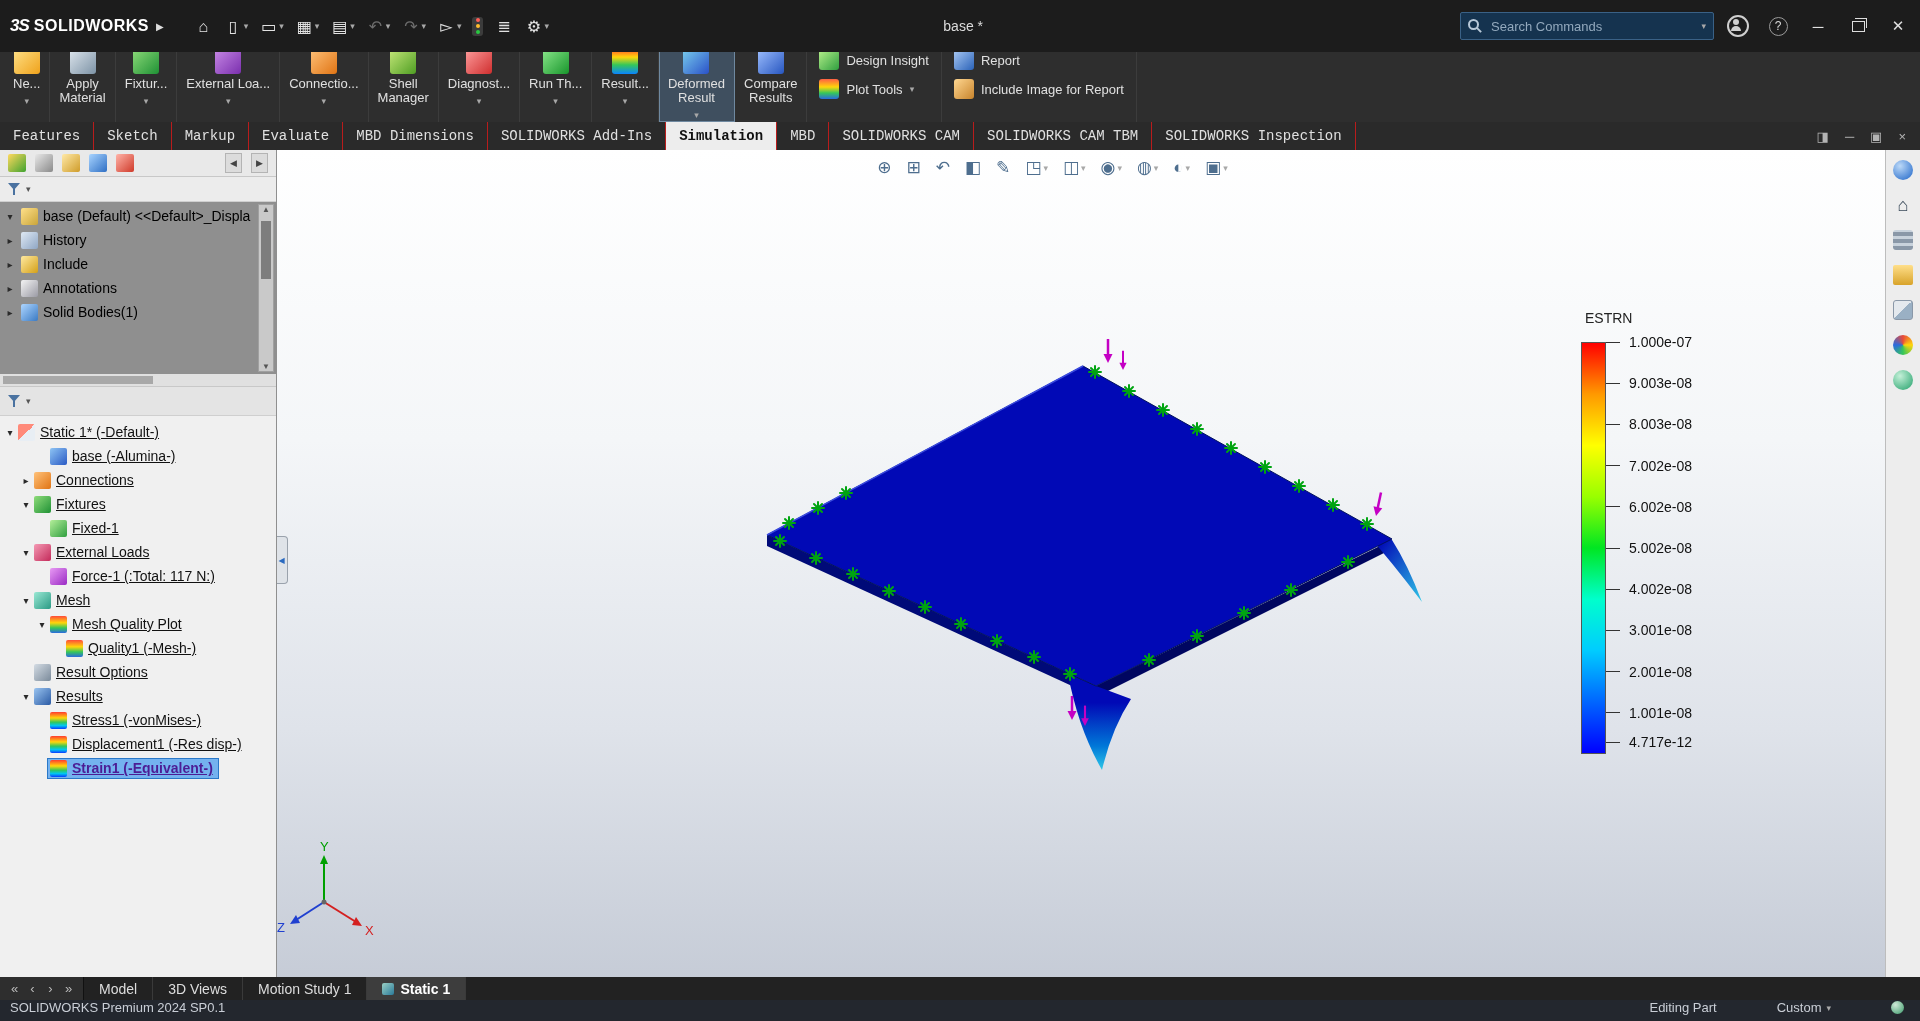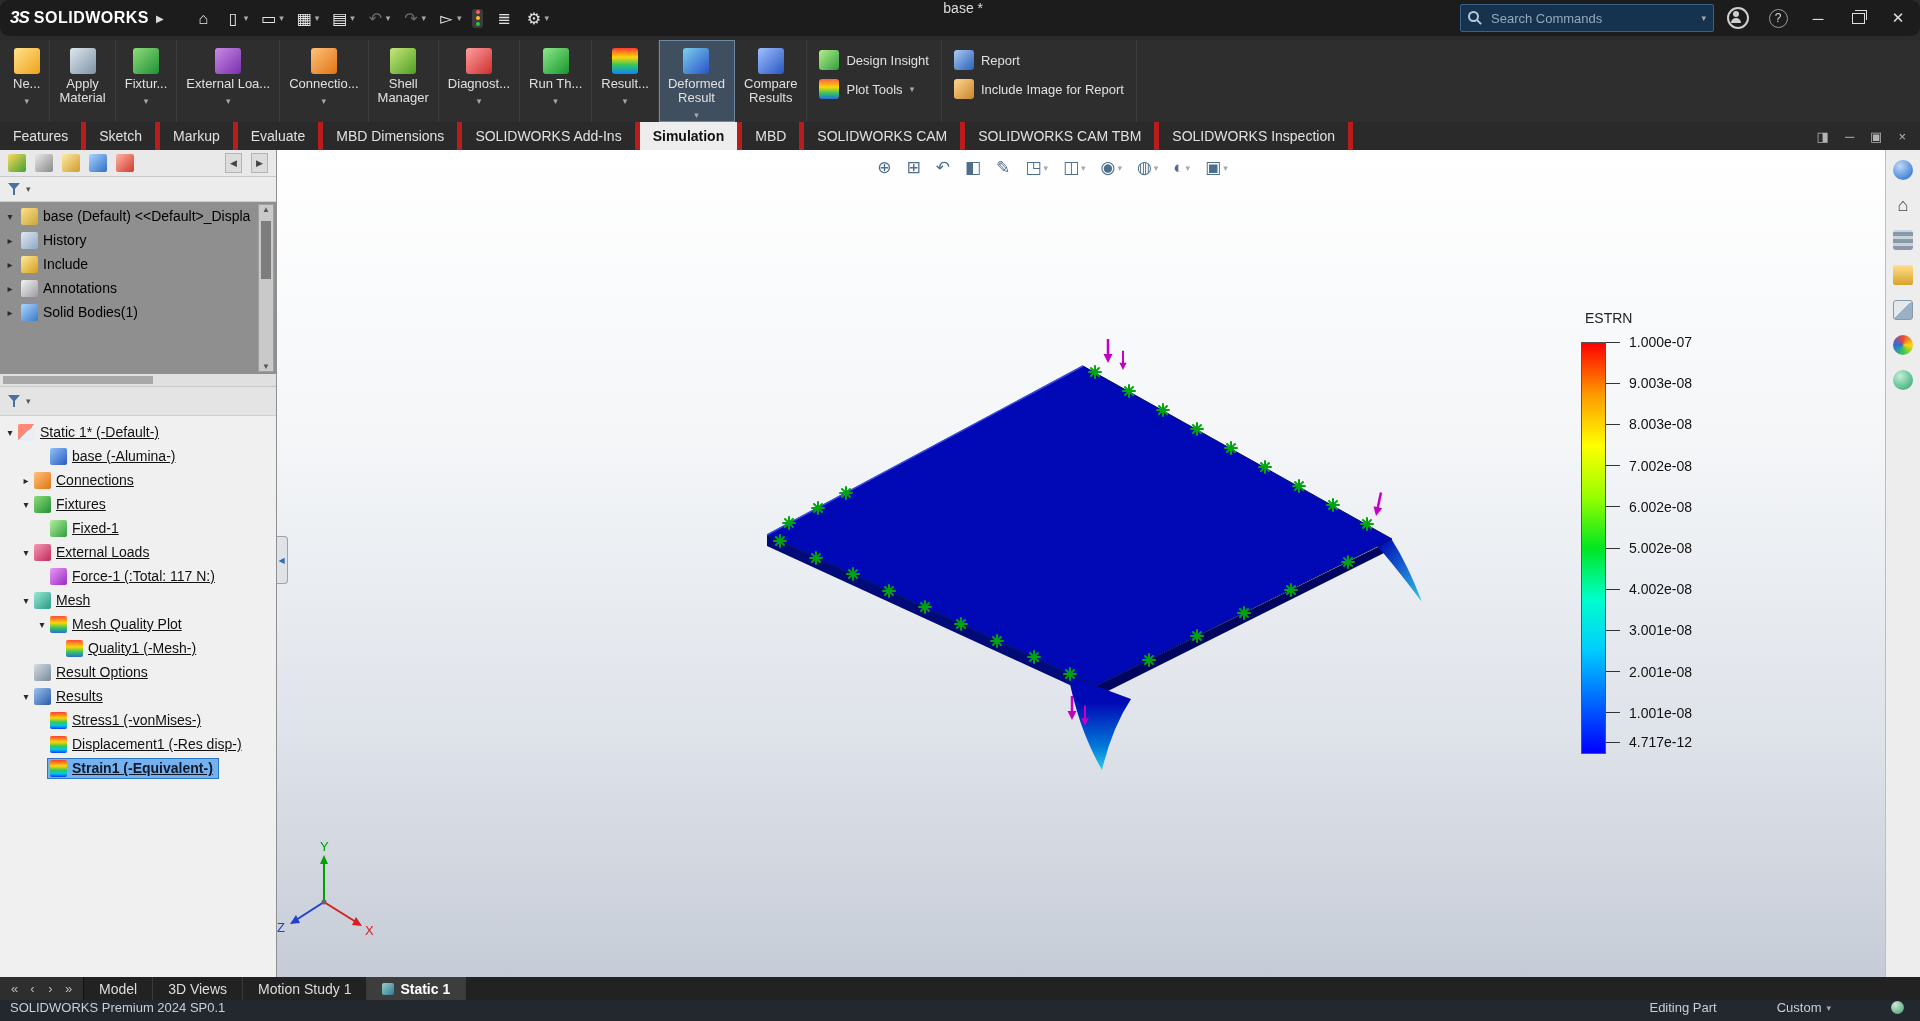--- a/index.html
+++ b/index.html
@@ -1,21 +1,21 @@
 <!DOCTYPE html>
 <html><head>
 <meta charset="utf-8">
 <style>
   html,body{margin:0;padding:0;width:1920px;height:1021px;overflow:hidden;
     font-family:"Liberation Sans","DejaVu Sans",sans-serif;background:#000;}
   .app{position:relative;width:1920px;height:1021px;background:#2b2b2b;}
 
   
-  .titlebar{position:absolute;top:0;left:0;right:0;height:36px;background:#1c1c1c;
-    display:flex;color:#e8e8e8;z-index:30;border-radius:9px;}
+  .titlebar{position:absolute;top:0;left:0;right:0;height:52px;background:#1c1c1c;
+    display:flex;align-items:center;color:#e8e8e8;z-index:30;}
   .tb-left{display:flex;align-items:center;gap:5px;padding-left:10px;}
   .ds-logo{font-weight:bold;font-style:italic;font-size:17px;color:#fff;letter-spacing:-1px;}
   .sw-name{font-weight:bold;font-size:16px;letter-spacing:.5px;color:#fff;}
   .sw-caret{font-size:10px;color:#ddd;margin-left:2px;}
   .tb-tools{display:flex;align-items:center;margin-left:20px;gap:1px;}
   .tb-tool{display:flex;align-items:center;gap:1px;padding:3px 5px;border-radius:3px;color:#e2e2e2;font-size:16px;cursor:default;}
   .tb-tool .g{width:19px;text-align:center;line-height:19px;}
   .tb-tool.disabled{color:#6e6e6e;}
   .tb-tool.disabled .g{color:#6e6e6e;}
   .caret{font-size:9px;color:#a8a8a8;}
@@ -63,21 +63,21 @@
   .ri-deformed-result{background:linear-gradient(135deg,#7ad0ee,#2a51c8);}
   .ri-compare-results{background:linear-gradient(135deg,#9fc0ff,#2756c0);}
   .ri-design-insight{background:linear-gradient(135deg,#b4ef8a,#2f9e3f);}
   .ri-plot-tools{background:linear-gradient(180deg,#ff5f45,#ffd60a 40%,#35c75a 70%,#2a6ae0);}
   .ri-report{background:linear-gradient(135deg,#a9c9f4,#2a62b8);}
   .ri-include-image{background:linear-gradient(135deg,#ffd791,#c8842c);}
 
   
   .cmdtabs{position:absolute;top:122px;height:28px;left:0;right:0;background:#2a2a2a;
     display:flex;align-items:stretch;color:#e0e0e0;font-size:14px;z-index:25;}
-  .cmdtab{padding:0 13px;display:flex;align-items:center;border-right:5px solid #b91c1c;white-space:nowrap;cursor:default;}
+  .cmdtab{padding:0 13px;display:flex;align-items:center;border-right:1px solid #b91c1c;white-space:nowrap;cursor:default;font-family:Liberation Mono, monospace;}
   .cmdtab.active{background:#ededed;color:#111;font-weight:bold;}
   .cmdtabs-right{margin-left:auto;display:flex;align-items:center;gap:16px;padding-right:14px;color:#b4b4b4;font-size:13px;}
 
   
   .panel{position:absolute;top:150px;left:0;width:276px;bottom:44px;background:#f0f0f0;
     border-right:1px solid #8f8f8f;display:flex;flex-direction:column;z-index:20;}
   .panel-toolbar{height:26px;background:#e9e9e9;border-bottom:1px solid #c8c8c8;display:flex;align-items:center;gap:9px;padding:0 8px;}
   .pt-ic{width:18px;height:18px;border-radius:2px;}
   .pti-fm{background:linear-gradient(135deg,#ffd95e,#3fa32f);}
   .pti-pm{background:linear-gradient(135deg,#e8e8e8,#8a8a8a);}
@@ -102,21 +102,21 @@
   .pt-sensors{background:linear-gradient(135deg,#ffe9a0,#d4a018);}
   .pt-annotations{background:linear-gradient(135deg,#f4f4f4,#9a9aa4);}
   .pt-bodies{background:linear-gradient(135deg,#aed6ff,#3a7ac4);}
   .vscroll{position:absolute;right:2px;top:2px;width:14px;bottom:2px;background:#c9c9c9;border:1px solid #a0a0a0;display:flex;flex-direction:column;align-items:center;justify-content:space-between;font-size:8px;color:#555;}
   .vthumb{position:absolute;top:16px;left:2px;right:2px;height:58px;background:#7d7d7d;}
   .hscroll{height:12px;background:#e0e0e0;border-bottom:1px solid #c8c8c8;position:relative;}
   .hthumb{position:absolute;left:3px;top:2px;height:8px;width:150px;background:#a8a8a8;}
   .study-tree{flex:1;background:#f0f0f0;padding-top:4px;overflow:hidden;}
   .srow{height:24px;display:flex;align-items:center;font-size:14px;color:#111;white-space:nowrap;}
   .rowwrap{display:flex;align-items:center;gap:5px;padding:1px 5px 1px 2px;text-decoration:underline;}
-  .rowwrap.selected{background:#74b2ef;outline:1px solid #2a78c8;font-weight:bold;color:#0f172a;}
+  .rowwrap.selected{background:#74b2ef;outline:1px solid #2a78c8;font-weight:bold;color:#4c1d95;}
   .st-study{background:linear-gradient(135deg,#ff8a7a 50%,#e8eef4 50%);}
   .st-body{background:linear-gradient(135deg,#8ec4f4,#2a5ac4);}
   .st-connections{background:linear-gradient(135deg,#ffc27a,#e07414);}
   .st-fixtures{background:linear-gradient(135deg,#8fdc7a,#1f9135);}
   .st-fixed{background:linear-gradient(135deg,#b4ef9a,#2f9e3f);}
   .st-loads{background:linear-gradient(135deg,#f49ab4,#c42a5a);}
   .st-force{background:linear-gradient(135deg,#e89af4,#9a2ac4);}
   .st-mesh{background:linear-gradient(135deg,#9ae8d4,#2a9a84);}
   .st-meshplot,.st-quality{background:linear-gradient(180deg,#ff4a3a,#ffd60a 40%,#35c75a 70%,#2a6ae0);}
   .st-resultopts{background:linear-gradient(135deg,#d4dce4,#7a8a9a);}

